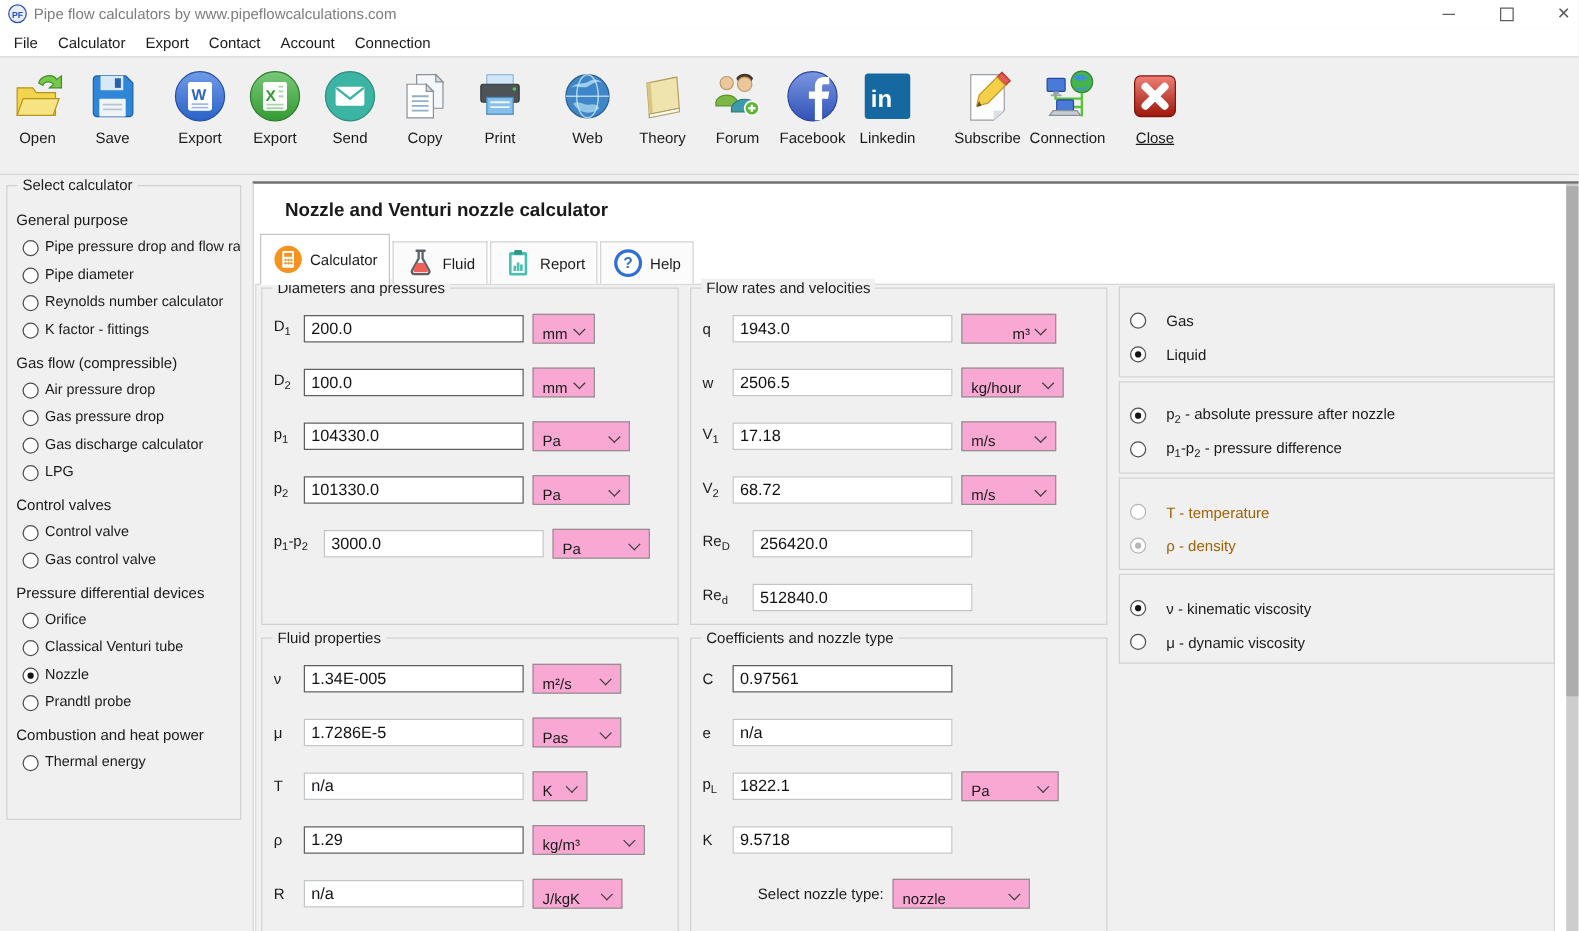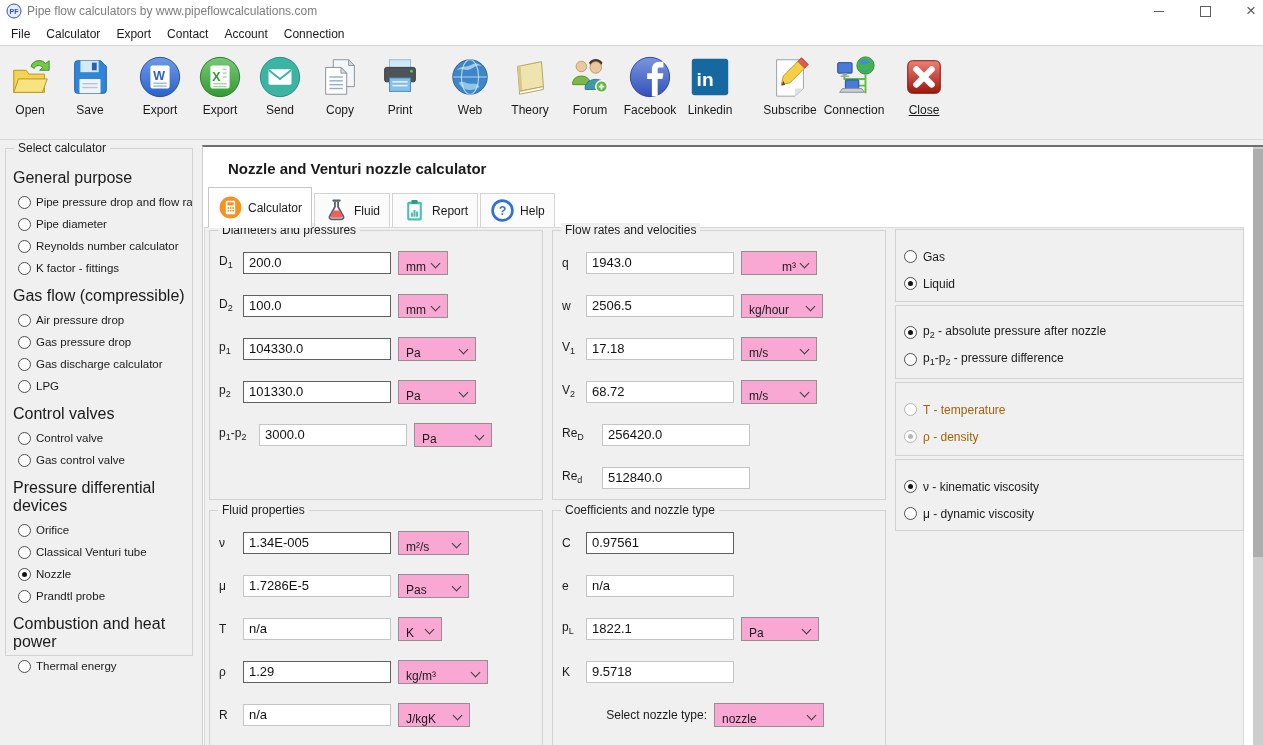--- a/index.html
+++ b/index.html
@@ -27,21 +27,21 @@
   .tool-icon svg{width:46px;height:46px;display:block}
   .tool-label{font-size:12px;white-space:nowrap}
 
   
   .gbox{position:absolute;border:1px solid #d2d2d2}
   .box-title{position:absolute;top:-8px;left:8px;background:#f0f0f0;padding:0 4px;font-size:12px;white-space:nowrap;color:#1c1c1c}
 
   
   .sidebar{position:absolute;left:5px;top:148px;width:188px;height:508px;border:1px solid #d2d2d2}
   .sidebar-content{padding:20px 0 0 7px}
-  .side-group-label{font-size:16px;margin:8px 0 4px 0}
+  .side-group-label{font-size:12px;margin:8px 0 4px 0}
   .side-group-label:first-child{margin-top:0}
   .side-item{display:flex;align-items:center;height:22px;gap:5px;padding-left:5px;white-space:nowrap;overflow:hidden}
   .side-item .rlabel{font-size:11.5px}
 
   
   .radio{width:13px;height:13px;border:1px solid #4f4f4f;border-radius:50%;background:#fff;position:relative;flex:none}
   .radio.checked::after{content:"";position:absolute;inset:3px;background:#141414;border-radius:50%}
   .radio.disabled{border-color:#b6b6b6}
   .radio.disabled.checked::after{background:#b6b6b6}
 
@@ -60,36 +60,36 @@
   .gb-flow{left:347px;top:2px;width:334px;height:270px}
   .gb-fluid-props{left:4px;top:282px;width:334px;height:245px}
   .gb-coefficients{left:347px;top:282px;width:334px;height:245px}
   .gbox-body{padding-top:10px}
 
   
   .frow{display:flex;align-items:center;height:43px;padding-left:9px}
   .frow .lab{min-width:24px;font-size:12px;white-space:nowrap}
   .frow.widelab .lab{min-width:40px}
   .lab sub,.ropt-label sub,.sel-label sub{font-size:9px}
-  .tb{width:148px;height:22px;border:1px solid #5f5f5f;background:#fff;padding:0 5px;font-family:"Liberation Sans",sans-serif;font-size:13px;color:#111}
+  .tb{width:176px;height:22px;border:1px solid #5f5f5f;background:#fff;padding:0 5px;font-family:"Liberation Sans",sans-serif;font-size:13px;color:#111}
   .tb.ro{border-color:#c2c5c8}
   .combo{margin-left:7px;height:24px;background:#f9a8d4;border:1px solid #919191;display:flex;align-items:flex-end;padding:0 20px 0 7px;position:relative;flex:none}
   .combo::after{content:"";position:absolute;right:8px;top:8px;width:6px;height:6px;border-right:1.4px solid #3c3c3c;border-bottom:1.4px solid #3c3c3c;transform:rotate(45deg)}
   .combo-val{font-size:12px;white-space:nowrap;overflow:hidden}
   .frow.selrow{justify-content:flex-end;padding-right:61px}
   .sel-label{font-size:12px;margin-right:0}
 
   
   .rgroup{left:690px;width:349px}
   .rg-0{top:1px;height:73px}
   .rg-1{top:77px;height:74px}
   .rg-2{top:154px;height:74px}
   .rg-3{top:231px;height:72px}
   .rgroup-body{padding-top:13px}
-  .ropt{display:flex;align-items:center;gap:6px;height:27px;padding-left:8px;font-size:12px}
+  .ropt{display:flex;align-items:center;gap:16px;height:27px;padding-left:8px;font-size:12px}
   .ropt.disabled{color:#a16207}
 
   
   .scrollbar{position:absolute;right:0;top:0;width:10px;height:100%;background:#cdcdcd}
   .scroll-thumb{position:absolute;left:0;top:2px;width:10px;height:408px;background:#adadad}
 </style>
 </head>
 <body>
 
 <div class="titlebar">

